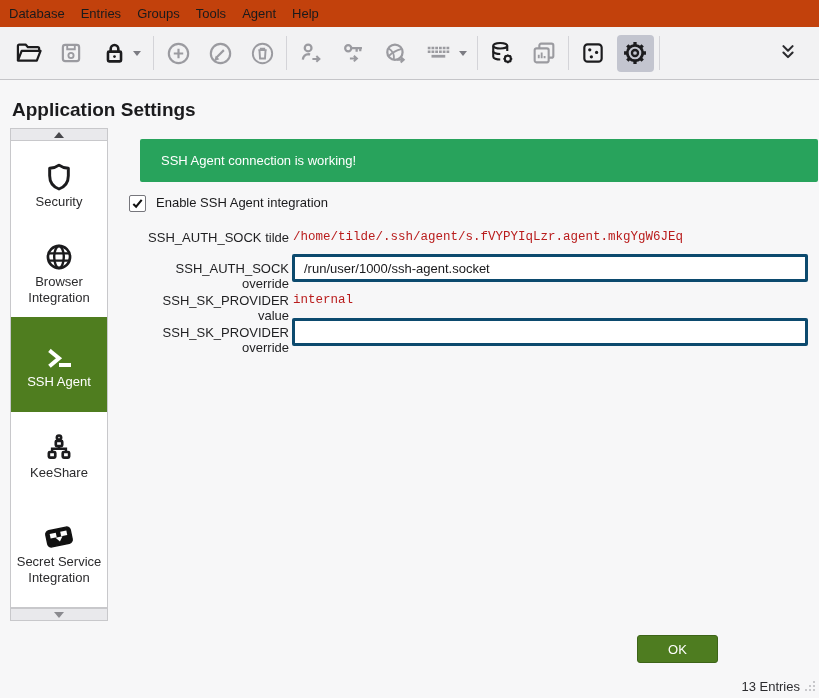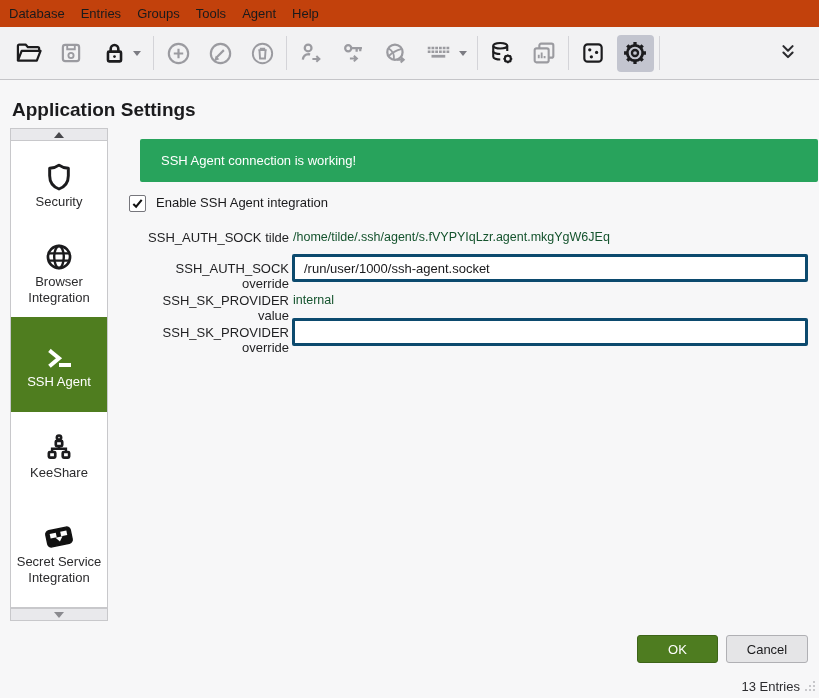--- a/index.html
+++ b/index.html
@@ -45,22 +45,22 @@
   .h88 { height:88px; } .h95 { height:95px; } .h87 { height:87px; } .h108 { height:108px; }
   .cat-icon { width:34px; height:34px; display:flex; align-items:center; justify-content:center; }
 
   
   .banner { position:absolute; left:140px; top:139px; width:678px; height:43px; background:#28a35c;
             border-radius:2px; color:#fff; display:flex; align-items:center; padding-left:21px; }
   .enable-row { position:absolute; left:129px; top:195px; display:flex; align-items:flex-start; gap:10px; }
   .checkbox { width:17px; height:17px; background:#fff; border:1px solid #76767c; border-radius:2px;
               display:flex; align-items:center; justify-content:center; }
   .form-label { position:absolute; left:129px; width:160px; text-align:right; color:#1f1f21; }
-  .mono-value { position:absolute; left:293px; font-family:Liberation Sans, sans-serif;
-                font-size:12.5px; color:#14532d; }
+  .mono-value { position:absolute; left:293px; font-family:Liberation Mono, monospace;
+                font-size:12.5px; color:#b91c1c; }
   .text-input { position:absolute; left:292px; width:516px; height:28px; background:#fff;
                 border:3px solid #0c4a6e; border-radius:2px; padding:0 9px; font-family:"Liberation Sans", sans-serif;
                 font-size:13px; color:#1a1a1c; outline:none; }
 
   
   .btn { position:absolute; top:635px; height:28px; border-radius:3px; font-family:"Liberation Sans", sans-serif;
          font-size:13px; cursor:default; }
   .btn-ok { left:637px; width:81px; background:#4e7c20; border:1px solid #3d6418; color:#fff; }
   .btn-cancel { left:726px; width:82px; background:#e5e5e7; border:1px solid #b0b0b4; color:#1a1a1c; }
   .status { position:absolute; top:679px; right:19px; color:#2c2c2f; }
@@ -348,21 +348,20 @@
   <div class="form-label" style="top:261px;">SSH_AUTH_SOCK override</div>
   <input class="text-input" style="top: 254px;" type="text" value="/run/user/1000/ssh-agent.socket">
 
   <div class="form-label" style="top:293px;">SSH_SK_PROVIDER value</div>
   <div class="mono-value" style="top:293px;">internal</div>
 
   <div class="form-label" style="top:325px;">SSH_SK_PROVIDER override</div>
   <input class="text-input" style="top: 318px;" type="text" value="">
 
   <button class="btn btn-ok">OK</button>
-  <button class="btn btn-cancel">Cancel</button>
   <div class="status">13 Entries</div>
 
   <span class="grip">
     <svg width="13" height="13" viewBox="0 0 13 13">
       <g fill="#b9b9bd">
         <circle cx="11" cy="3" r="1"></circle>
           <circle cx="7" cy="7" r="1"></circle>
           <circle cx="11" cy="7" r="1"></circle>
         <circle cx="3" cy="11" r="1"></circle>
           <circle cx="7" cy="11" r="1"></circle>

